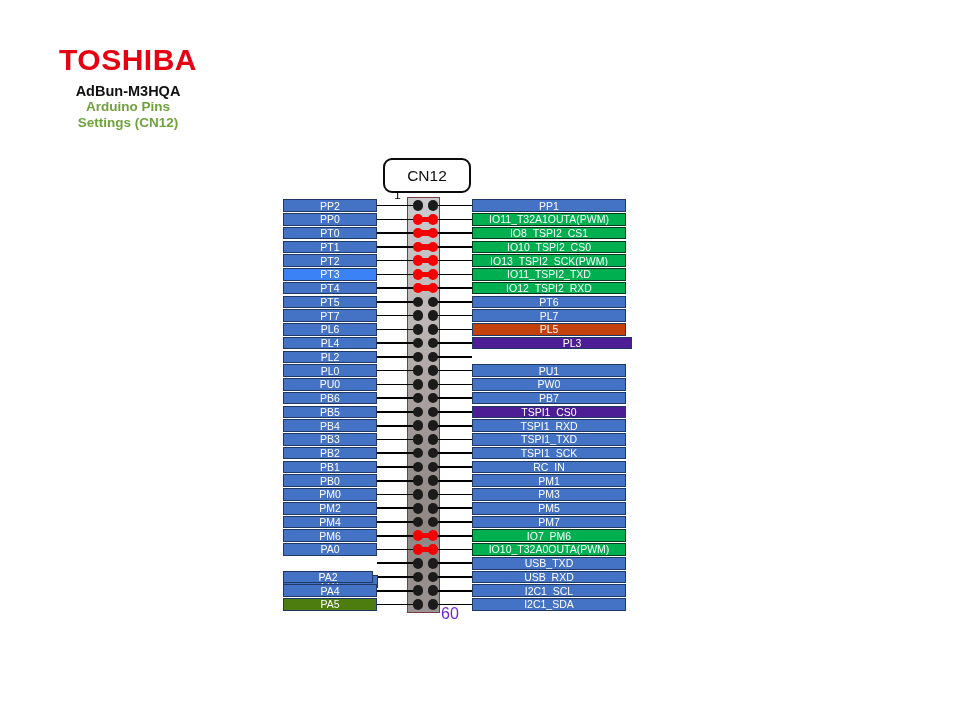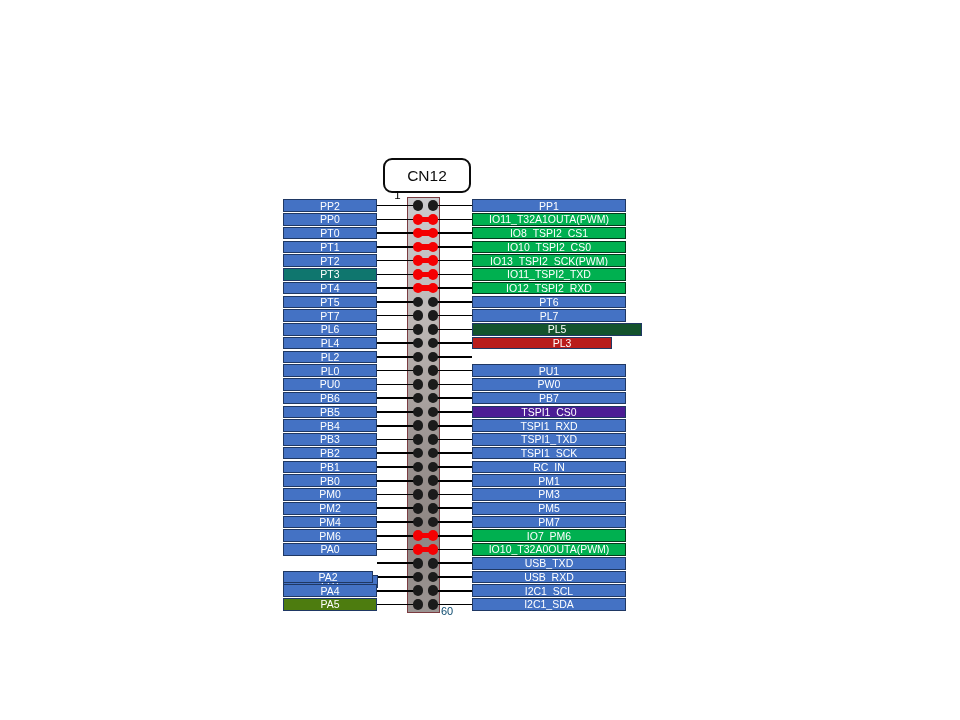--- a/index.html
+++ b/index.html
@@ -10,32 +10,38 @@
   .board{font-size:14.5px;font-weight:700;color:#111;margin-top:7px;line-height:16px;}
   .sub{font-size:13.5px;font-weight:700;line-height:15.5px;}
   .cn12-box{position:absolute;left:383px;top:158px;width:88px;height:35px;box-sizing:border-box;
             border:2.6px solid #0b0b0b;border-radius:9px;background:#fff;display:flex;
             align-items:center;justify-content:center;font-size:15.5px;color:#0b0b0b;z-index:1;}
   .strip{position:absolute;left:407px;top:197px;width:33px;height:416px;box-sizing:border-box;
          border:1.6px solid #7B3B40;z-index:1;
          background:linear-gradient(180deg,#CBCBCE 0%,#BDB7B5 30%,#9C9492 60%,#8F8784 80%,#9A9492 100%);}
   .pin-first{position:absolute;left:390px;top:189px;width:15px;text-align:center;
              font-size:11.5px;color:#000;z-index:2;}
-  .pin-last{position:absolute;left:441px;top:605px;font-size:11px;color:#0c4a6e;z-index:2;}
+  .pin-last{position:absolute;left:441px;top:605px;font-size:16px;color:#6d28d9;z-index:2;}
   .wire{position:absolute;height:1.7px;background:#000;z-index:2;}
   .plabel{position:absolute;height:12.6px;box-sizing:border-box;border:1.2px solid #1F3864;
           display:flex;align-items:center;justify-content:center;font-size:10.5px;
           color:#fff;z-index:3;white-space:nowrap;overflow:hidden;}
   .pin{position:absolute;width:10.6px;height:10.6px;border-radius:50%;z-index:4;}
   .jumper{position:absolute;width:16px;height:5.4px;z-index:3;}
 </style>
 </head>
 <body>
 
 <div class="canvas">
+  <div class="brand">
+    <div class="logo" style="color: rgb(230, 0, 18);">TOSHIBA</div>
+    <div class="board">AdBun-M3HQA</div>
+    <div class="sub" style="color: rgb(111, 161, 61);">Arduino Pins</div>
+    <div class="sub" style="color: rgb(111, 161, 61);">Settings (CN12)</div>
+  </div>
 
   <div class="cn12-box">CN12</div>
   <div class="pin-first">1</div>
   <div class="strip"></div>
   <div id="rows-layer">
       <div class="wire" style="left: 377px; top: 204.75px; width: 43px;"></div>
       <div class="wire" style="left: 431px; top: 204.75px; width: 41px;"></div>
       <div class="plabel" style="left: 283px; top: 199.3px; width: 94px; background: rgb(68, 114, 196); border-color: rgb(31, 56, 100);">PP2</div>
       <div class="plabel" style="left: 472px; top: 199.3px; width: 154px; background: rgb(68, 114, 196); border-color: rgb(31, 56, 100);">PP1</div>
       <div class="pin" style="left: 412.7px; top: 200.3px; background: rgb(27, 27, 27);"></div>
@@ -63,21 +69,21 @@
       <div class="pin" style="left: 427.7px; top: 241.565px; background: rgb(245, 0, 2);"></div>
       <div class="wire" style="left: 377px; top: 259.77px; width: 43px;"></div>
       <div class="wire" style="left: 431px; top: 259.77px; width: 41px;"></div>
       <div class="plabel" style="left: 283px; top: 254.32px; width: 94px; background: rgb(68, 114, 196); border-color: rgb(31, 56, 100);">PT2</div>
       <div class="plabel" style="left: 472px; top: 254.32px; width: 154px; background: rgb(0, 176, 80); border-color: rgb(1, 59, 27);">IO13_TSPI2_SCK(PWM)</div>
       <div class="jumper" style="left: 417.5px; top: 257.92px; background: rgb(245, 0, 2);"></div>
       <div class="pin" style="left: 412.7px; top: 255.32px; background: rgb(245, 0, 2);"></div>
       <div class="pin" style="left: 427.7px; top: 255.32px; background: rgb(245, 0, 2);"></div>
       <div class="wire" style="left: 377px; top: 273.525px; width: 43px;"></div>
       <div class="wire" style="left: 431px; top: 273.525px; width: 41px;"></div>
-      <div class="plabel" style="left: 283px; top: 268.075px; width: 94px; background: #0f766e; border-color: rgb(31, 56, 100);">PT3</div>
+      <div class="plabel" style="left: 283px; top: 268.075px; width: 94px; background: #3b82f6; border-color: rgb(31, 56, 100);">PT3</div>
       <div class="plabel" style="left: 472px; top: 268.075px; width: 154px; background: rgb(0, 176, 80); border-color: rgb(1, 59, 27);">IO11_TSPI2_TXD</div>
       <div class="jumper" style="left: 417.5px; top: 271.675px; background: rgb(245, 0, 2);"></div>
       <div class="pin" style="left: 412.7px; top: 269.075px; background: rgb(245, 0, 2);"></div>
       <div class="pin" style="left: 427.7px; top: 269.075px; background: rgb(245, 0, 2);"></div>
       <div class="wire" style="left: 377px; top: 287.28px; width: 43px;"></div>
       <div class="wire" style="left: 431px; top: 287.28px; width: 41px;"></div>
       <div class="plabel" style="left: 283px; top: 281.83px; width: 94px; background: rgb(68, 114, 196); border-color: rgb(31, 56, 100);">PT4</div>
       <div class="plabel" style="left: 472px; top: 281.83px; width: 154px; background: rgb(0, 176, 80); border-color: rgb(1, 59, 27);">IO12_TSPI2_RXD</div>
       <div class="jumper" style="left: 417.5px; top: 285.43px; background: rgb(245, 0, 2);"></div>
       <div class="pin" style="left: 412.7px; top: 282.83px; background: rgb(245, 0, 2);"></div>
@@ -90,27 +96,27 @@
       <div class="pin" style="left: 427.7px; top: 296.585px; background: rgb(27, 27, 27);"></div>
       <div class="wire" style="left: 377px; top: 314.79px; width: 43px;"></div>
       <div class="wire" style="left: 431px; top: 314.79px; width: 41px;"></div>
       <div class="plabel" style="left: 283px; top: 309.34px; width: 94px; background: rgb(68, 114, 196); border-color: rgb(31, 56, 100);">PT7</div>
       <div class="plabel" style="left: 472px; top: 309.34px; width: 154px; background: rgb(68, 114, 196); border-color: rgb(31, 56, 100);">PL7</div>
       <div class="pin" style="left: 412.7px; top: 310.34px; background: rgb(27, 27, 27);"></div>
       <div class="pin" style="left: 427.7px; top: 310.34px; background: rgb(27, 27, 27);"></div>
       <div class="wire" style="left: 377px; top: 328.545px; width: 43px;"></div>
       <div class="wire" style="left: 431px; top: 328.545px; width: 41px;"></div>
       <div class="plabel" style="left: 283px; top: 323.095px; width: 94px; background: rgb(68, 114, 196); border-color: rgb(31, 56, 100);">PL6</div>
-      <div class="plabel" style="left: 472px; top: 323.095px; width: 170px; background: #14532d; border-color: rgb(31, 56, 100);">PL5</div>
+      <div class="plabel" style="left: 472px; top: 323.095px; width: 154px; background: #c2410c; border-color: rgb(31, 56, 100);">PL5</div>
       <div class="pin" style="left: 412.7px; top: 324.095px; background: rgb(27, 27, 27);"></div>
       <div class="pin" style="left: 427.7px; top: 324.095px; background: rgb(27, 27, 27);"></div>
       <div class="wire" style="left: 377px; top: 342.3px; width: 43px;"></div>
       <div class="wire" style="left: 431px; top: 342.3px; width: 41px;"></div>
       <div class="plabel" style="left: 283px; top: 336.85px; width: 94px; background: rgb(68, 114, 196); border-color: rgb(31, 56, 100);">PL4</div>
-      <div class="plabel" style="left: 472px; top: 336.85px; width: 140px; background: #b91c1c; border-color: rgb(31, 56, 100); padding-left: 40px;">PL3</div>
+      <div class="plabel" style="left: 472px; top: 336.85px; width: 160px; background: #4c1d95; border-color: rgb(31, 56, 100); padding-left: 40px;">PL3</div>
       <div class="pin" style="left: 412.7px; top: 337.85px; background: rgb(27, 27, 27);"></div>
       <div class="pin" style="left: 427.7px; top: 337.85px; background: rgb(27, 27, 27);"></div>
       <div class="wire" style="left: 377px; top: 356.055px; width: 43px;"></div>
       <div class="wire" style="left: 431px; top: 356.055px; width: 41px;"></div>
       <div class="plabel" style="left: 283px; top: 350.605px; width: 94px; background: rgb(68, 114, 196); border-color: rgb(31, 56, 100);">PL2</div>
       <div class="plabel" style="left: 472px; top: 350.605px; width: 154px; background: rgb(68, 114, 196); border-color: rgb(31, 56, 100); margin-top: 27px;">PL1</div>
       <div class="pin" style="left: 412.7px; top: 351.605px; background: rgb(27, 27, 27);"></div>
       <div class="pin" style="left: 427.7px; top: 351.605px; background: rgb(27, 27, 27);"></div>
       <div class="wire" style="left: 377px; top: 369.81px; width: 43px;"></div>
       <div class="wire" style="left: 431px; top: 369.81px; width: 41px;"></div>

